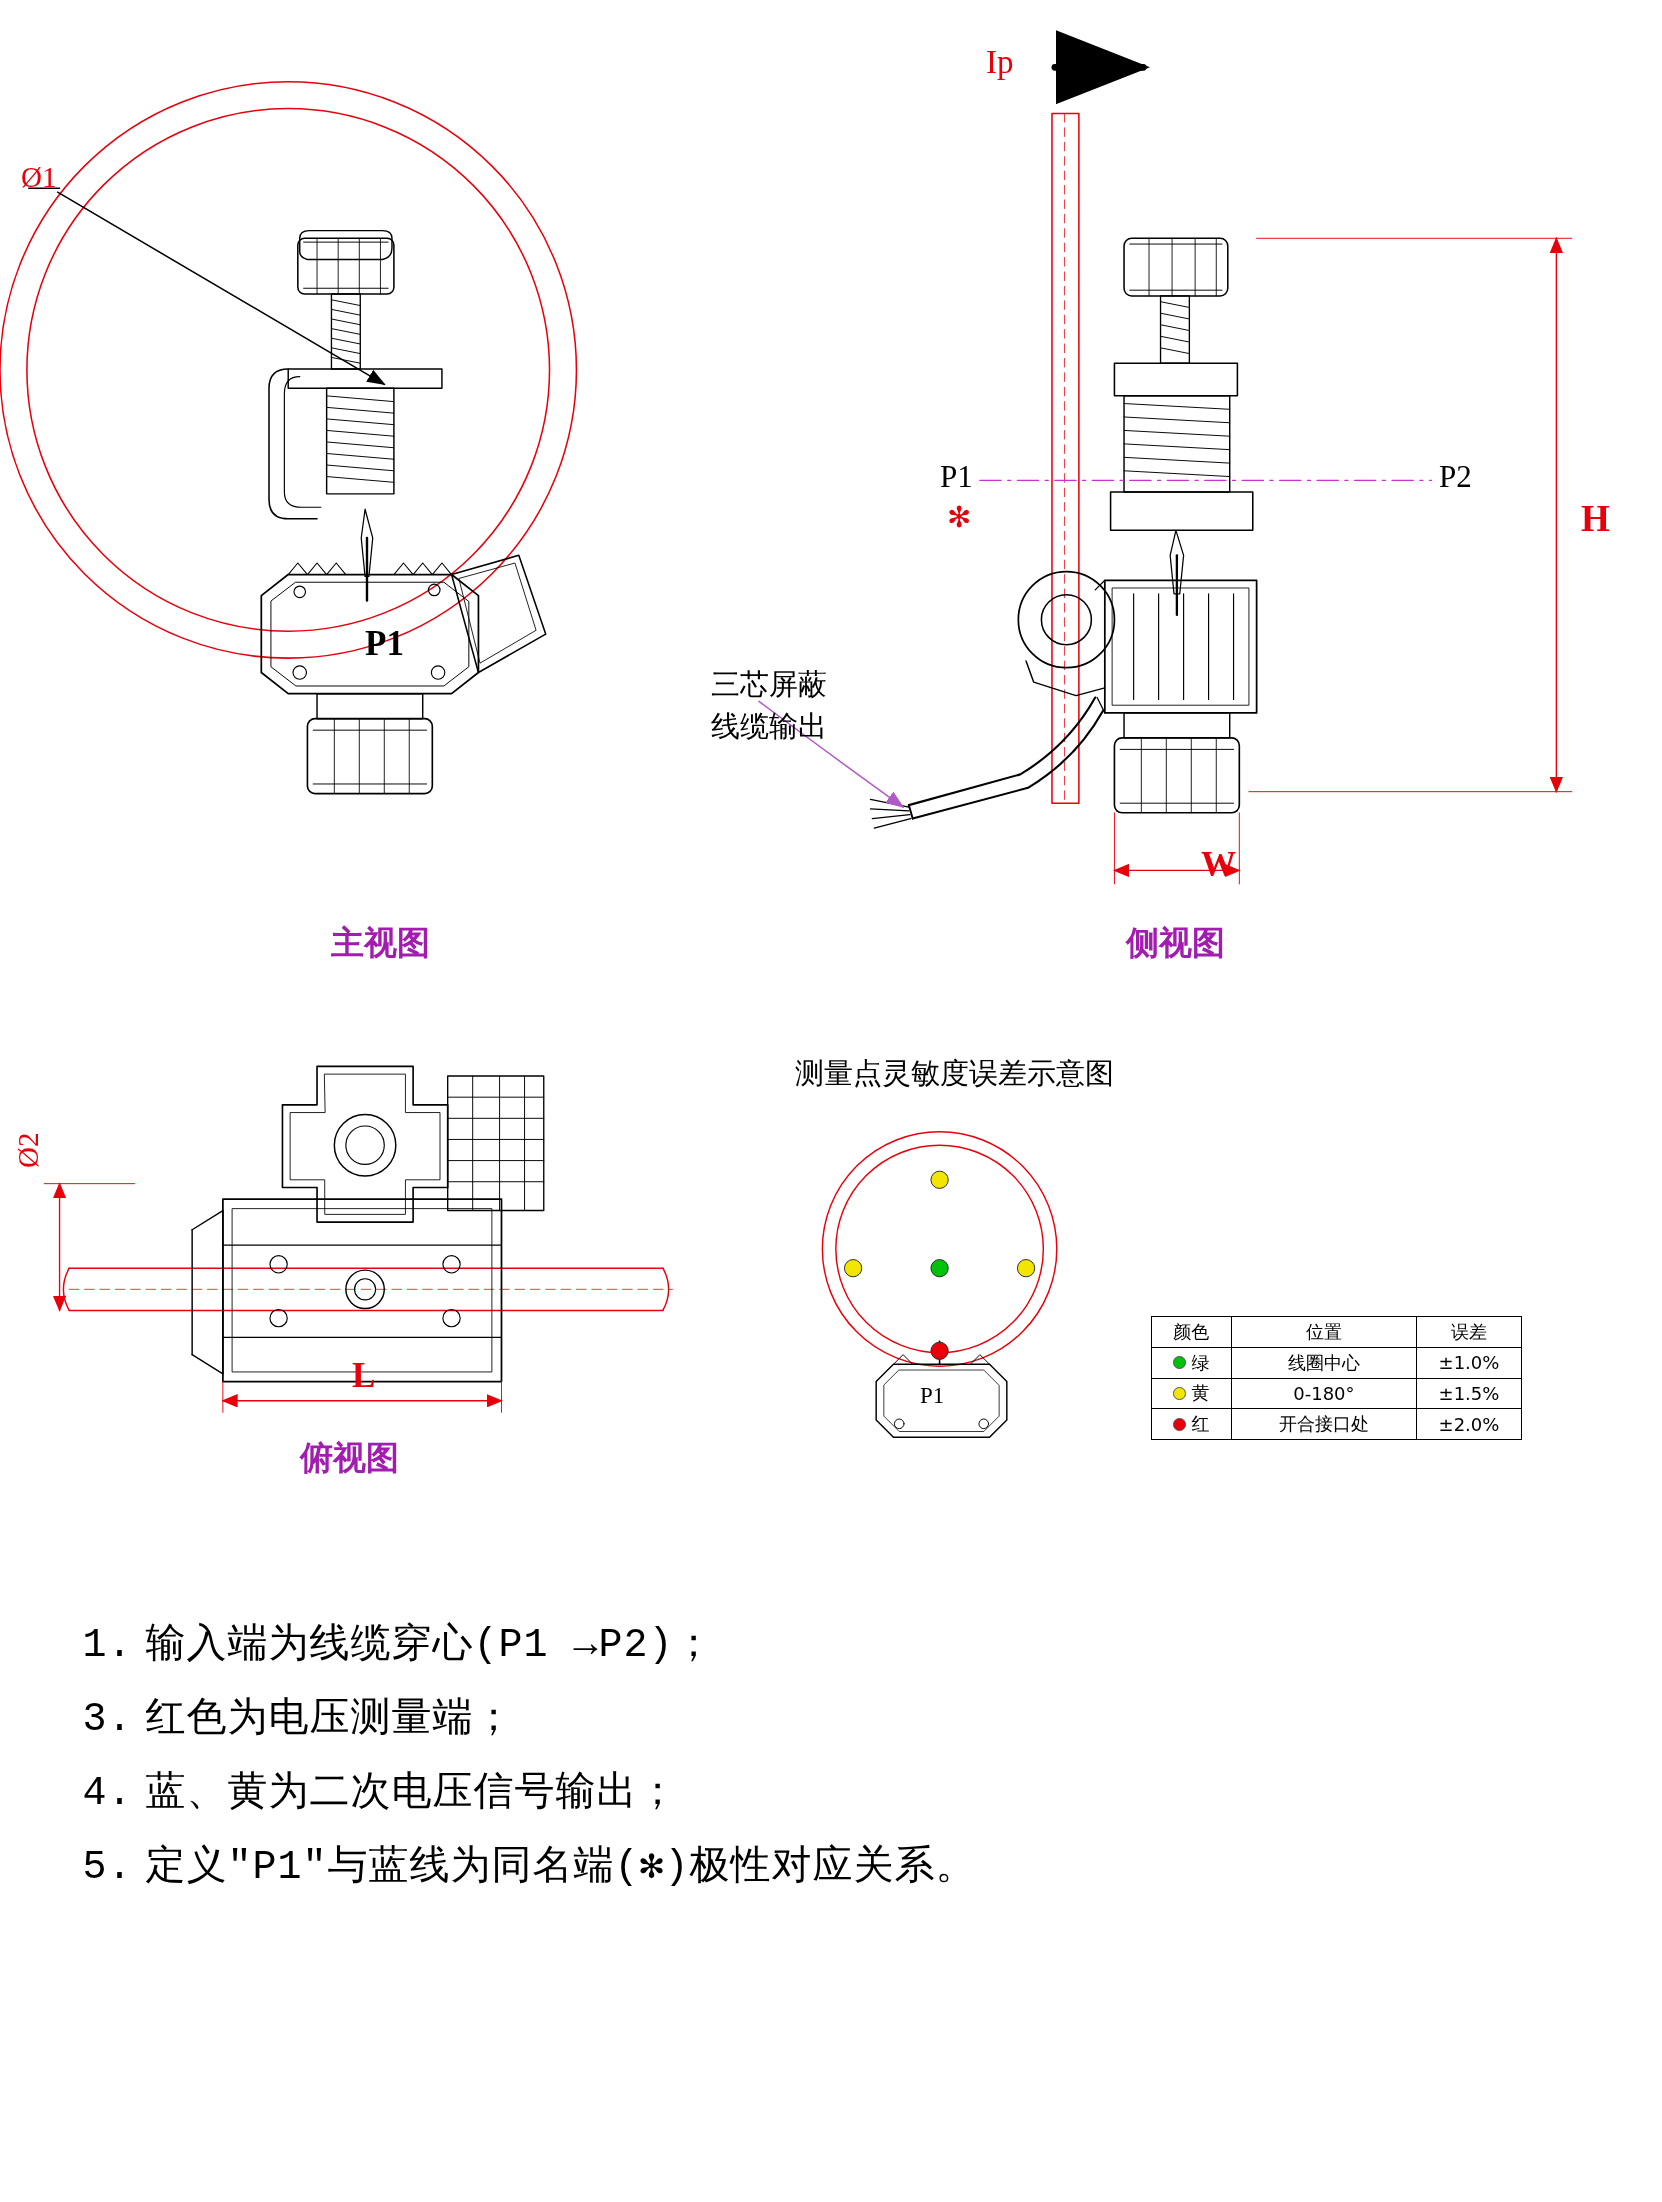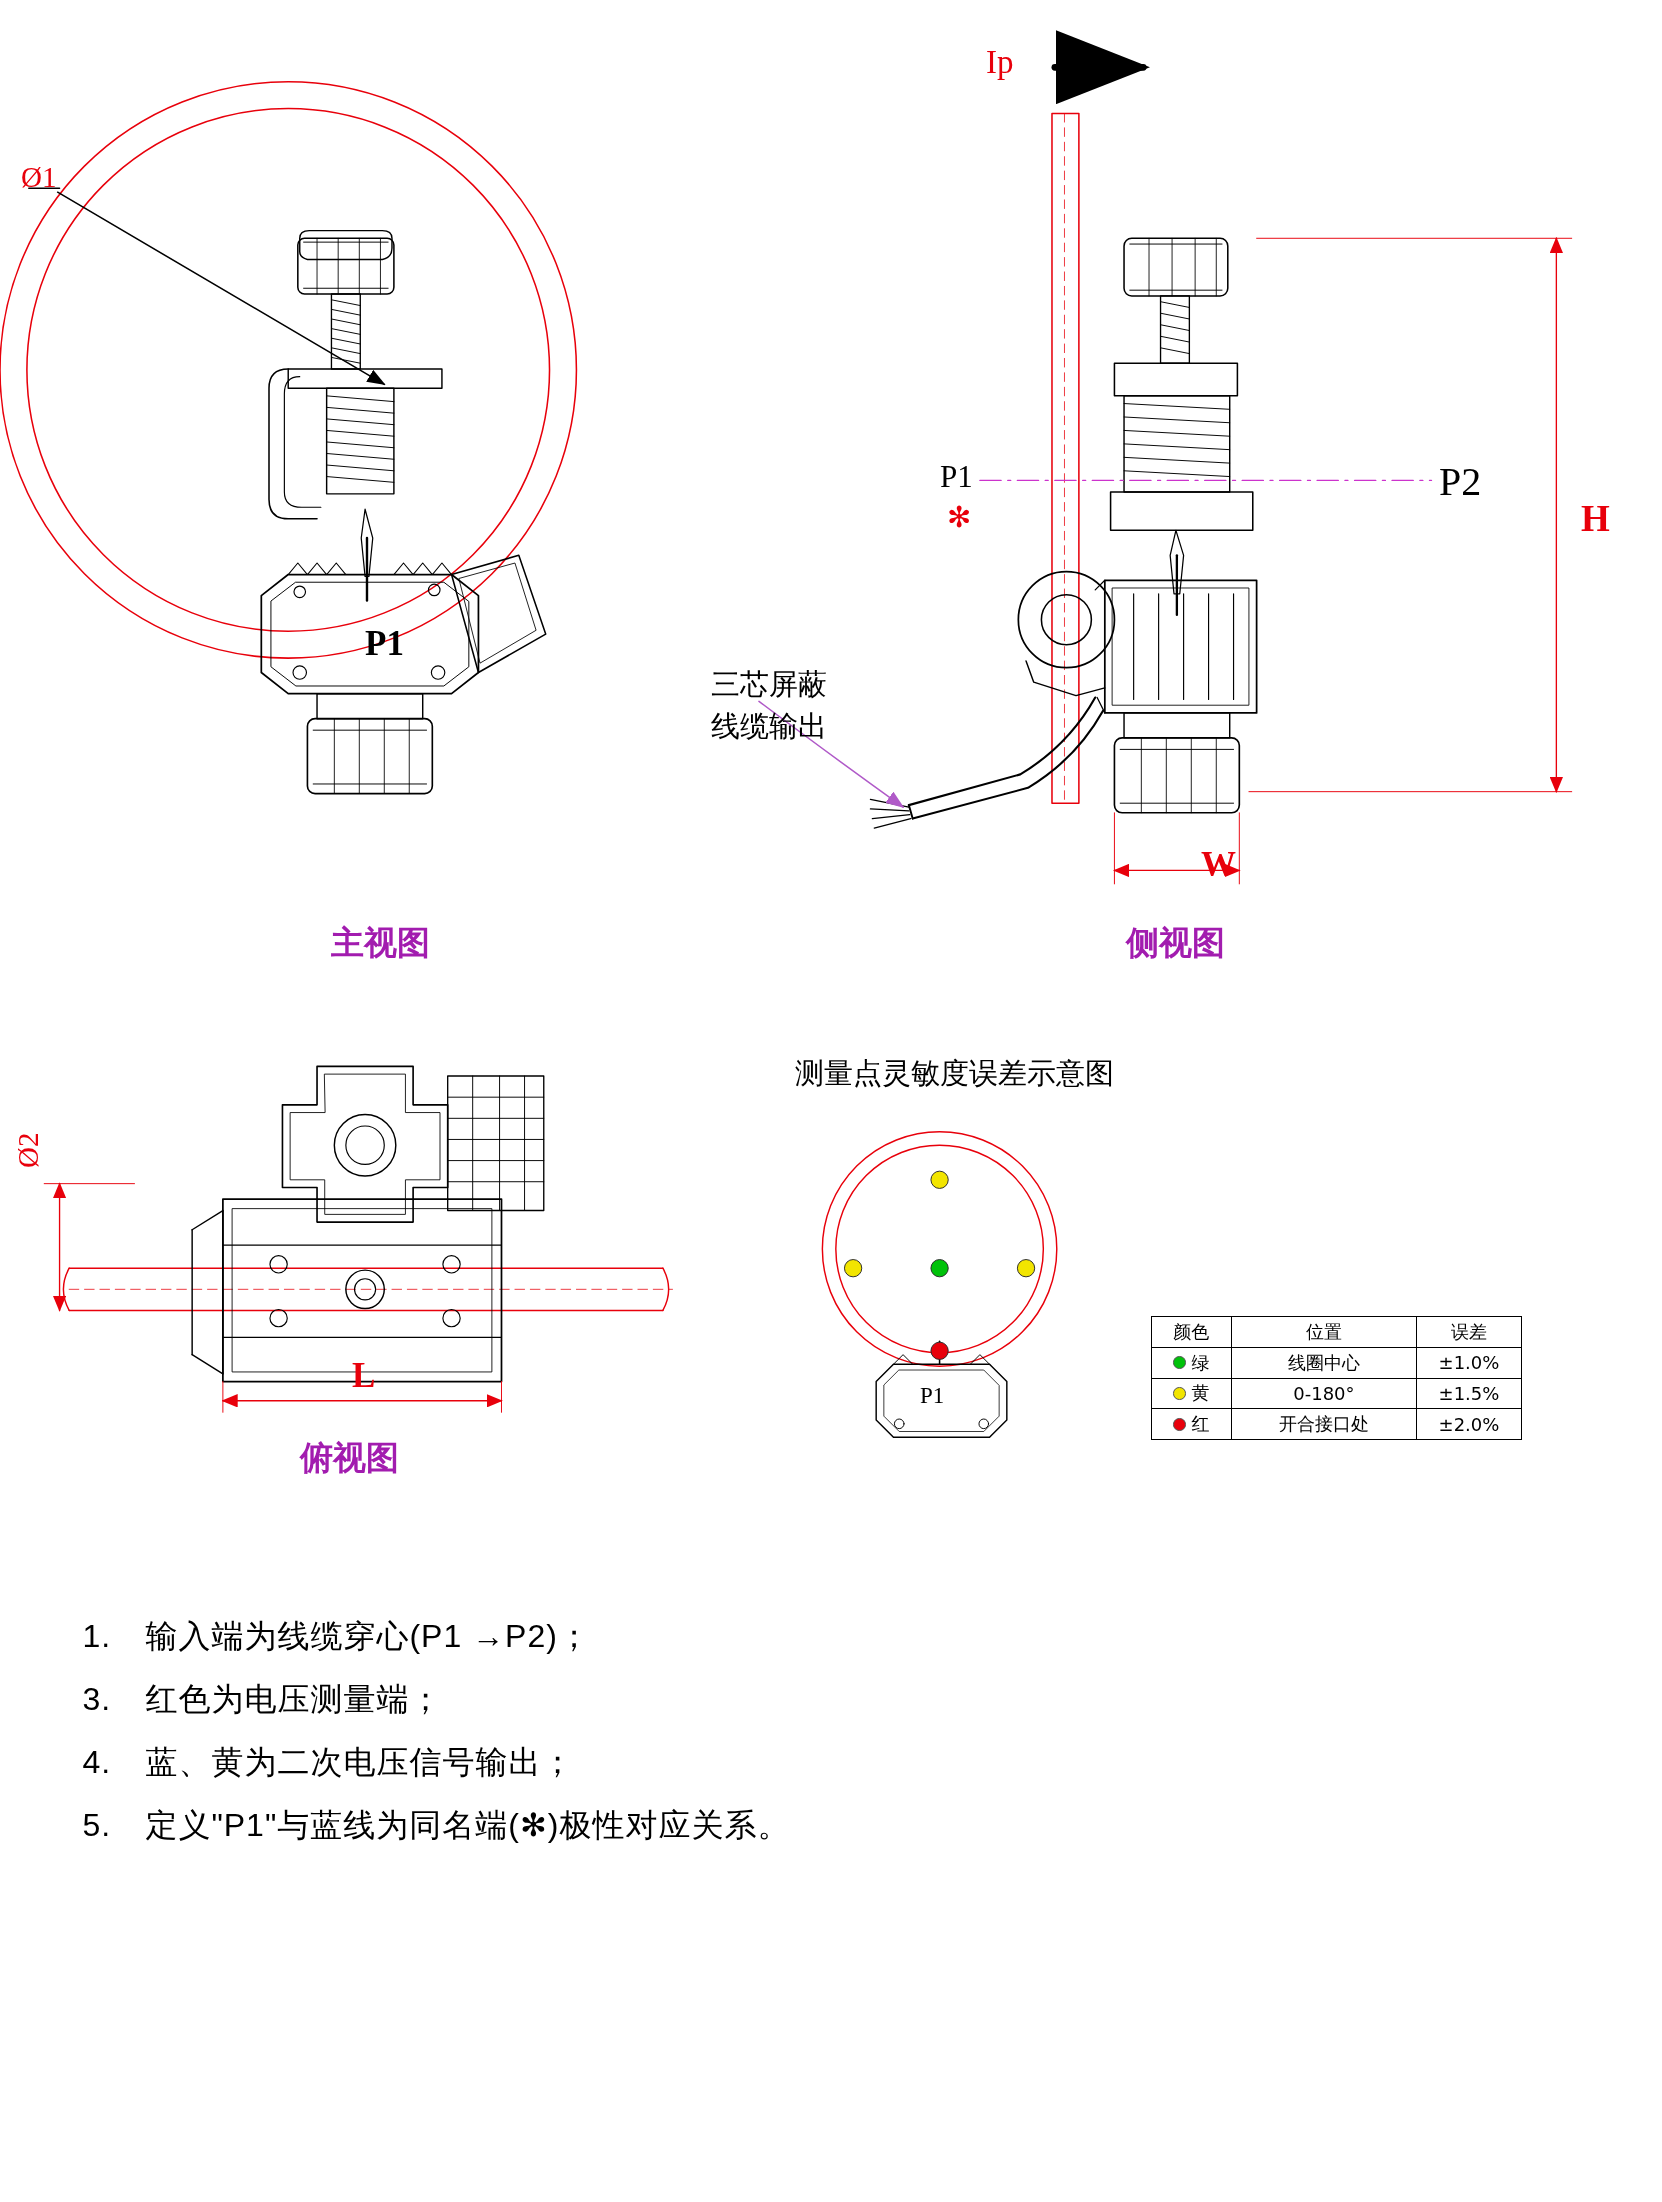--- a/index.html
+++ b/index.html
@@ -54,22 +54,22 @@
     font-size: 48px;
     font-family: "DejaVu Sans", "Liberation Sans", sans-serif;
     letter-spacing: 1px;
   }
   .notes-list {
     margin: 13.4px 0 0 0;
     padding: 0;
     list-style: none;
   }
   .notes-list li {
-    font-size: 32px;
-    font-family: Liberation Sans, sans-serif;
+    font-size: 40px;
+    font-family: Liberation Mono, monospace;
     margin: 0 0 19px 69px;
     white-space: pre;
     letter-spacing: 1px;
   }
   .notes-list li .num {
     display: inline-block;
     width: 63px;
   }
 
   
@@ -317,21 +317,21 @@
   <div class="lbl" style="left:365px; top:624px; font-size:35px; font-weight:bold;">P1</div>
 
   <div class="lbl view-caption" style="left:331px; top:924px;">主视图</div>
 
   <div class="lbl red" style="left:986px; top:44px; font-size:33px;">Ip</div>
 
   <div class="lbl" style="left:940px; top:459px; font-size:31px;">P1</div>
 
   <div class="lbl red" style="left:947px; top:501px; font-size:29px;">✻</div>
 
-  <div class="lbl" style="left:1439px; top:459px; font-size:40px;">P2</div>
+  <div class="lbl" style="left:1439px; top:459px; font-size:31px;">P2</div>
 
   <div class="lbl red" style="left:1581px; top:498px; font-size:37px; font-weight:bold;">H</div>
 
   <div class="lbl red" style="left:1201px; top:845px; font-size:35px; font-weight:bold;">W</div>
 
   <div class="lbl cn" style="left:711px; top:663px; font-size:29px; line-height:1.45;"><span>三芯屏蔽</span><br><span>线缆输出</span></div>
 
   <div class="lbl view-caption" style="left:1126px; top:924px;">侧视图</div>
 
   <div class="lbl red" style="left:11.5px; top:1168px; font-size:29px; transform:rotate(-90deg); transform-origin:left top;">Ø2</div>

